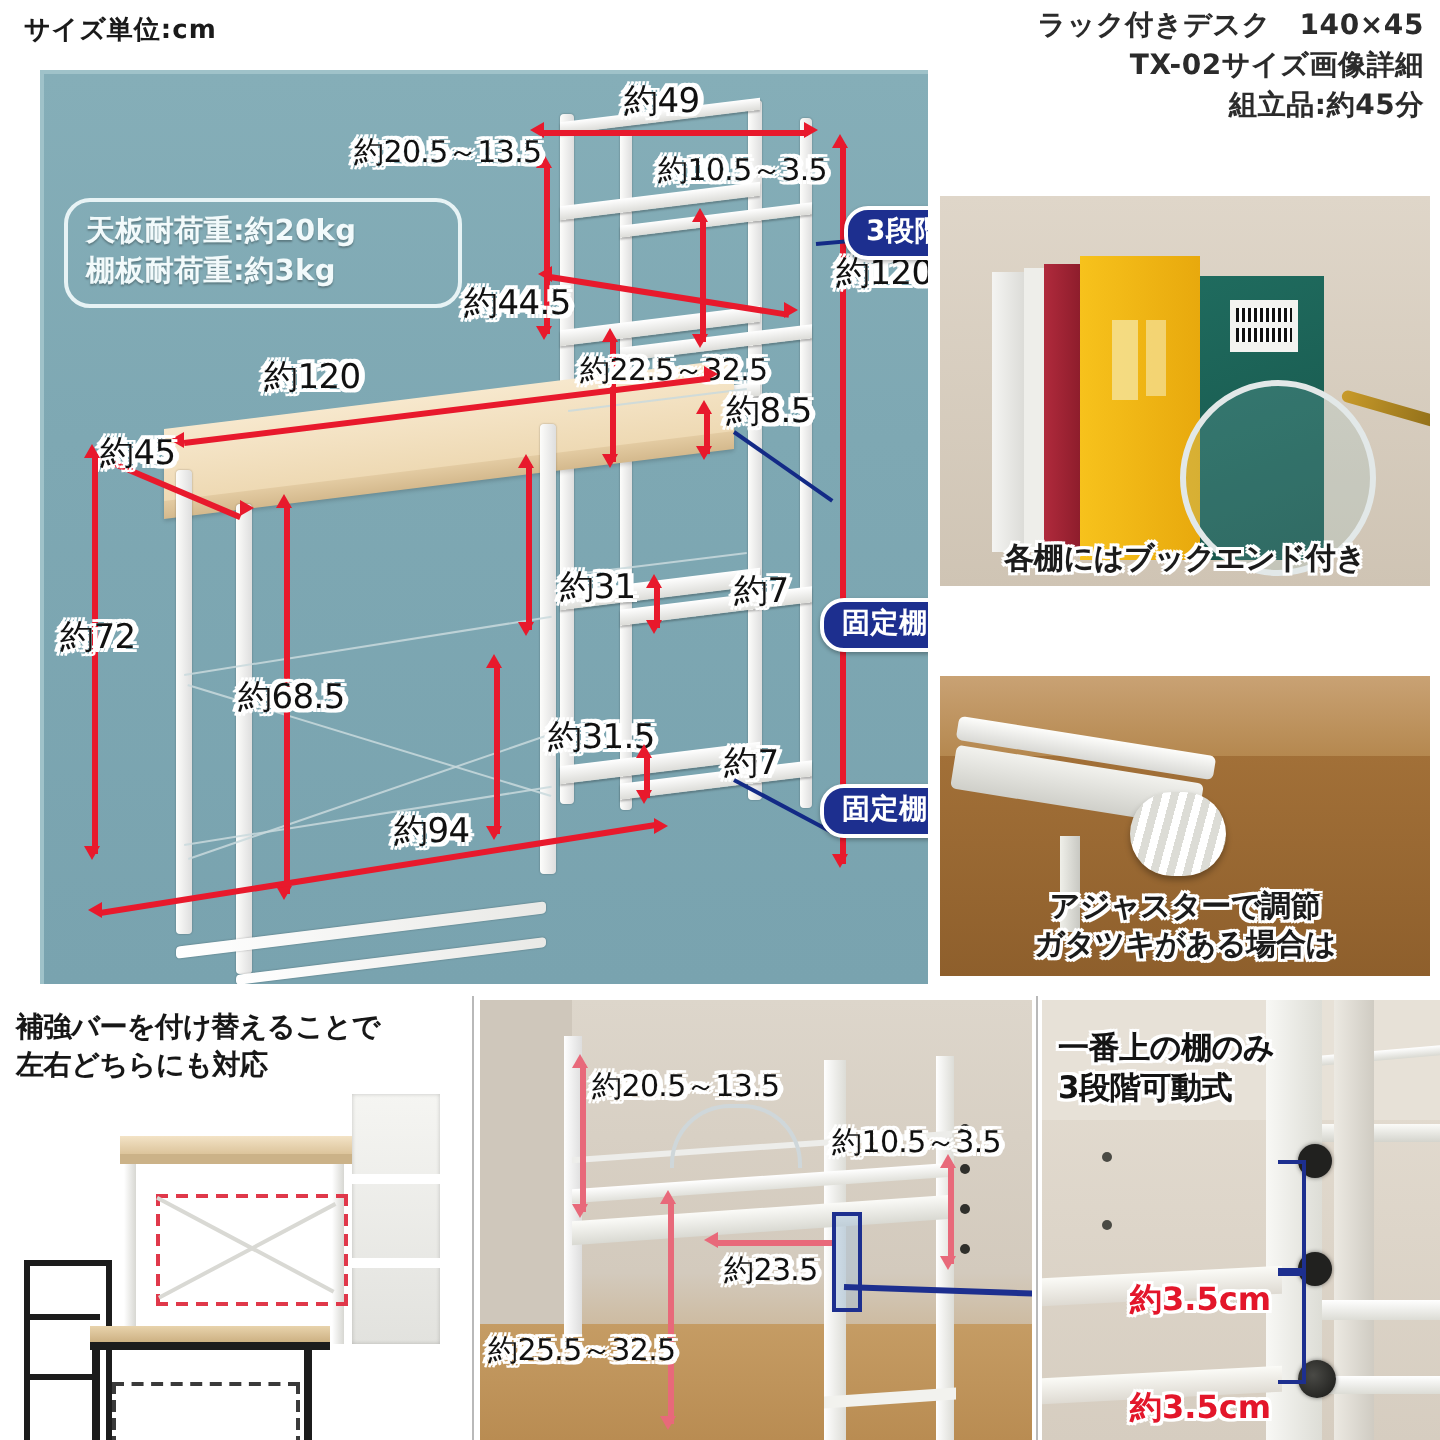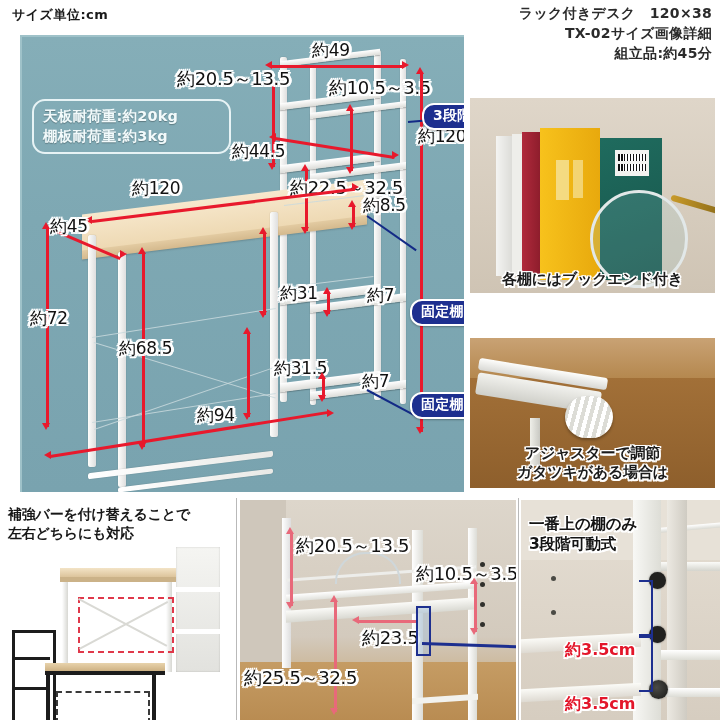--- a/index.html
+++ b/index.html
@@ -47,21 +47,21 @@
   .diagline{position:absolute;height:2.5px;background:#e8192c;transform-origin:0 50%;}
 
   .dlabel{
     position:absolute;font-size:17px;font-weight:normal;color:#111;
     white-space:nowrap;letter-spacing:-.3px;
     text-shadow:
       -2px 0 #fff,2px 0 #fff,0 -2px #fff,0 2px #fff,
       -2px -2px #fff,2px -2px #fff,-2px 2px #fff,2px 2px #fff,
       -3px 0 #fff,3px 0 #fff;
   }
-  .dlabel.sm{font-size:18px;text-align:center;}
+  .dlabel.sm{font-size:15px;text-align:center;}
 
   
   .pill{
     position:absolute;background:#1d2f8f;color:#fff;
     border:2px solid #ffffff;border-radius:12px;
     font-size:14px;font-weight:bold;padding:2px 9px 3px;
     white-space:nowrap;box-shadow:0 1px 2px rgba(0,0,0,.3);
     letter-spacing:.3px;
   }
   .lead{position:absolute;background:#132a86;height:2px;transform-origin:0 50%;}
@@ -86,21 +86,21 @@
                 -1.5px -1.5px #fff,1.5px -1.5px #fff,-1.5px 1.5px #fff,1.5px 1.5px #fff;margin-top:44px;}
   .bluebracket{position:absolute;border:2px solid #1d2f8f;border-left:none;}
   .knob{position:absolute;background:#21211f;border-radius:50%;box-shadow:0 0 2px rgba(0,0,0,.5);}
 </style>
 </head>
 <body>
 
 <div class="abs" id="unit-label">サイズ単位:cm</div>
 
 <div class="abs" id="header-block">
-  <div>ラック付きデスク　120×38</div>
+  <div>ラック付きデスク　140×45</div>
   <div>TX-02サイズ画像詳細</div>
   <div>組立品:約45分</div>
 </div>
 
 <div class="abs" id="diagram-panel">
 
   <div class="abs" id="load-box">
     <div>天板耐荷重:約20kg</div>
     <div>棚板耐荷重:約3kg</div>
   </div>

